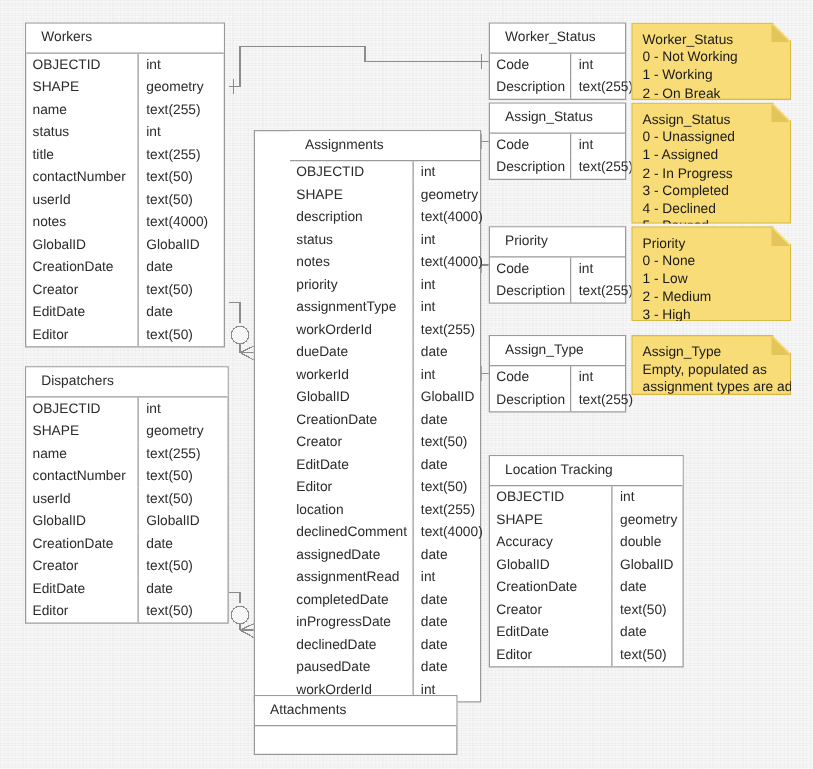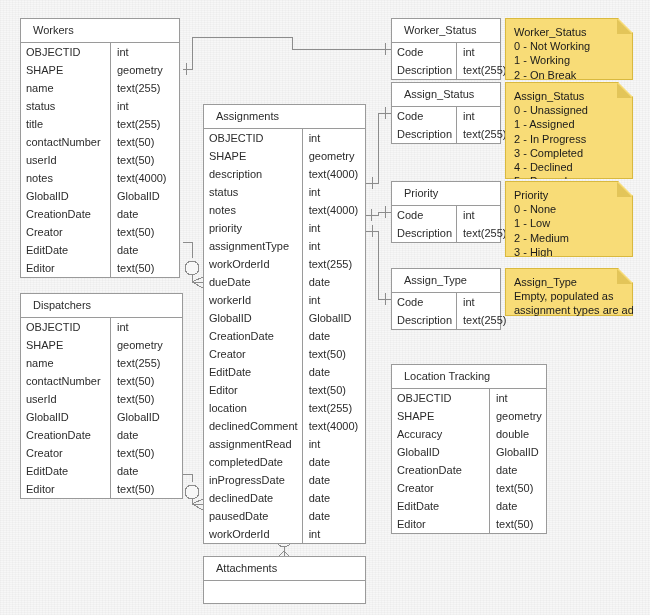--- a/index.html
+++ b/index.html
@@ -245,21 +245,21 @@
         <div class="attr-row">
           <div class="attr-name" style="width: 80px;">EditDate</div>
           <div class="attr-type">date</div>
         </div>
         <div class="attr-row">
           <div class="attr-name" style="width: 80px;">Editor</div>
           <div class="attr-type">text(50)</div>
         </div>
       </div>
     </div>
-    <div class="entity" style="left: 203px; top: 104px; width: 163px;">
+    <div class="entity" style="left: 203px; top: 104px; width: 182px; padding-left: 28px;">
       <div class="entity-title">Assignments</div>
       <div class="entity-body">
         <div class="attr-row">
           <div class="attr-name" style="width: 85px;">OBJECTID</div>
           <div class="attr-type">int</div>
         </div>
         <div class="attr-row">
           <div class="attr-name" style="width: 85px;">SHAPE</div>
           <div class="attr-type">geometry</div>
         </div>
@@ -315,20 +315,24 @@
           <div class="attr-name" style="width: 85px;">Editor</div>
           <div class="attr-type">text(50)</div>
         </div>
         <div class="attr-row">
           <div class="attr-name" style="width: 85px;">location</div>
           <div class="attr-type">text(255)</div>
         </div>
         <div class="attr-row">
           <div class="attr-name" style="width: 85px;">declinedComment</div>
           <div class="attr-type">text(4000)</div>
+        </div>
+        <div class="attr-row">
+          <div class="attr-name" style="width: 85px;">assignedDate</div>
+          <div class="attr-type">date</div>
         </div>
         <div class="attr-row">
           <div class="attr-name" style="width: 85px;">assignmentRead</div>
           <div class="attr-type">int</div>
         </div>
         <div class="attr-row">
           <div class="attr-name" style="width: 85px;">completedDate</div>
           <div class="attr-type">date</div>
         </div>
         <div class="attr-row">

